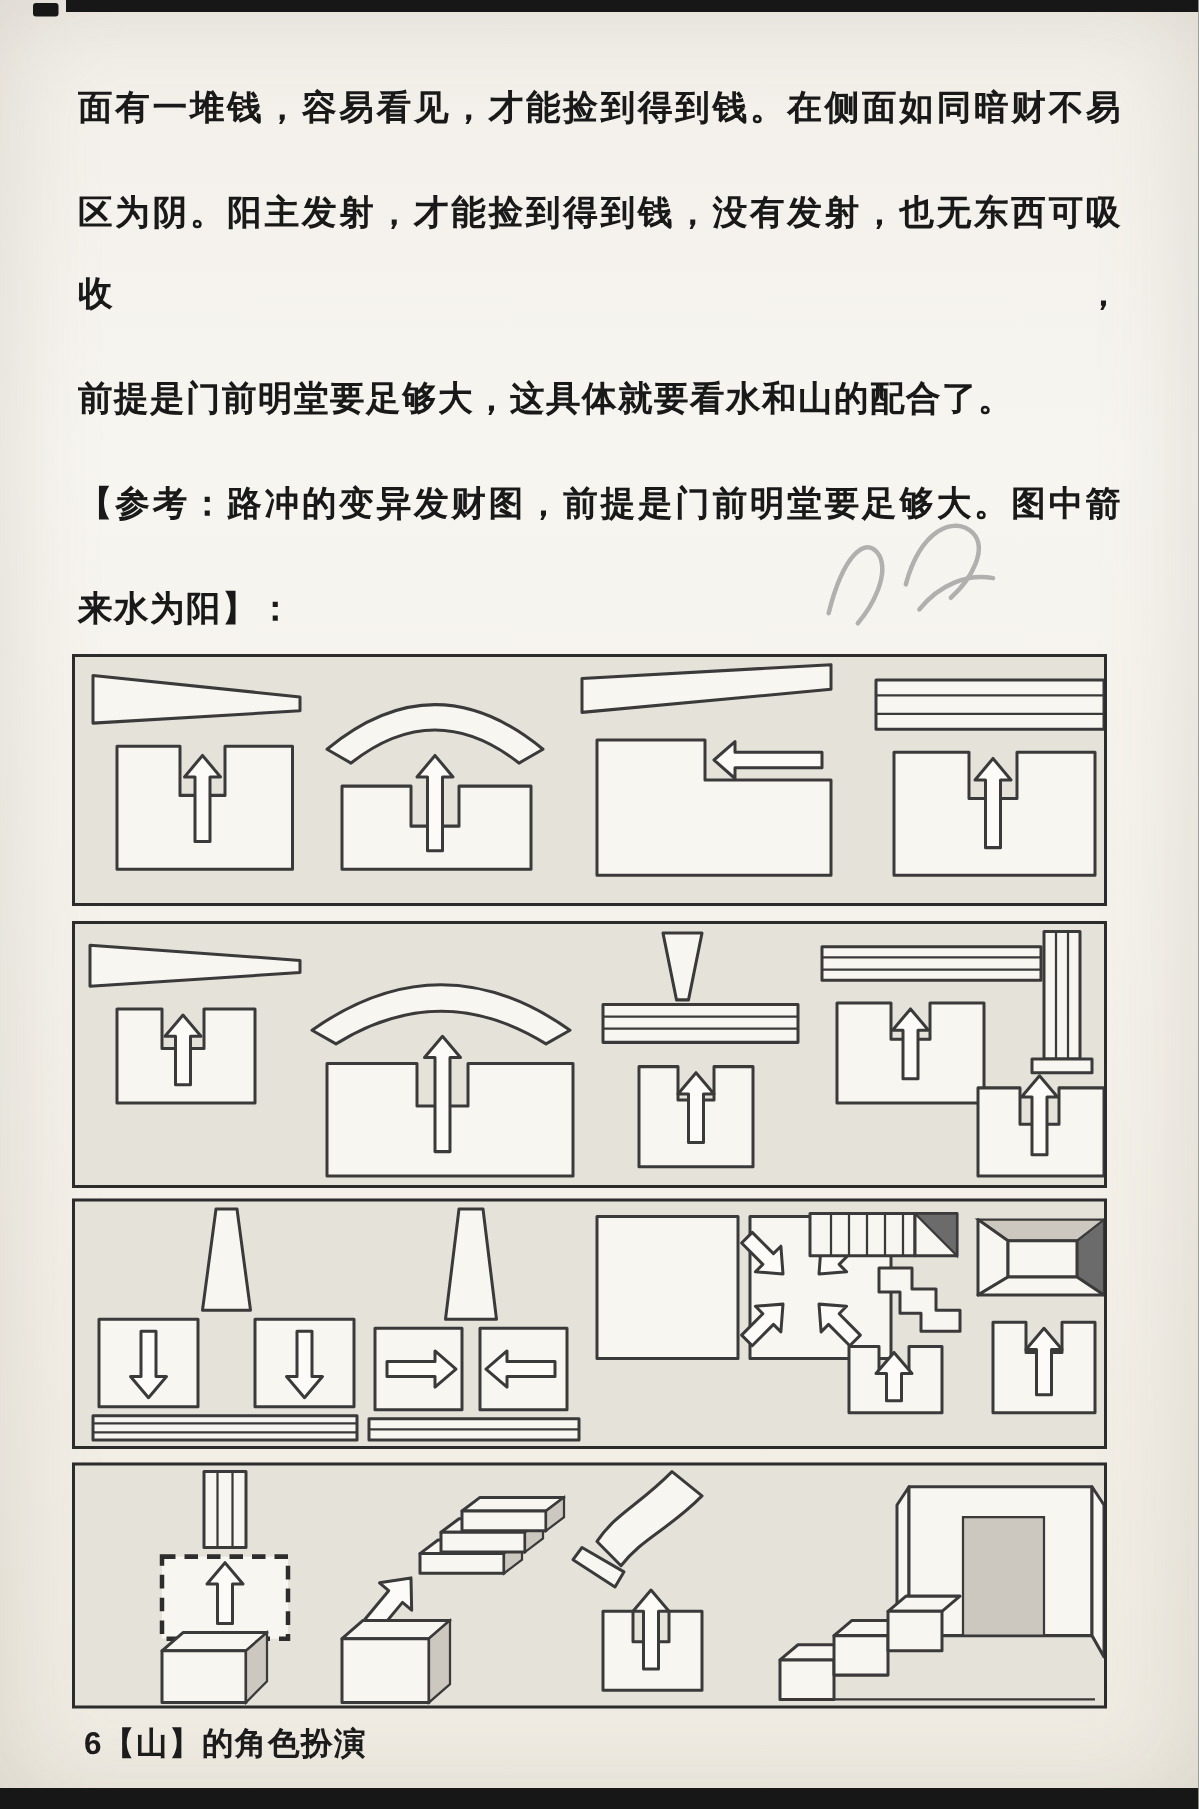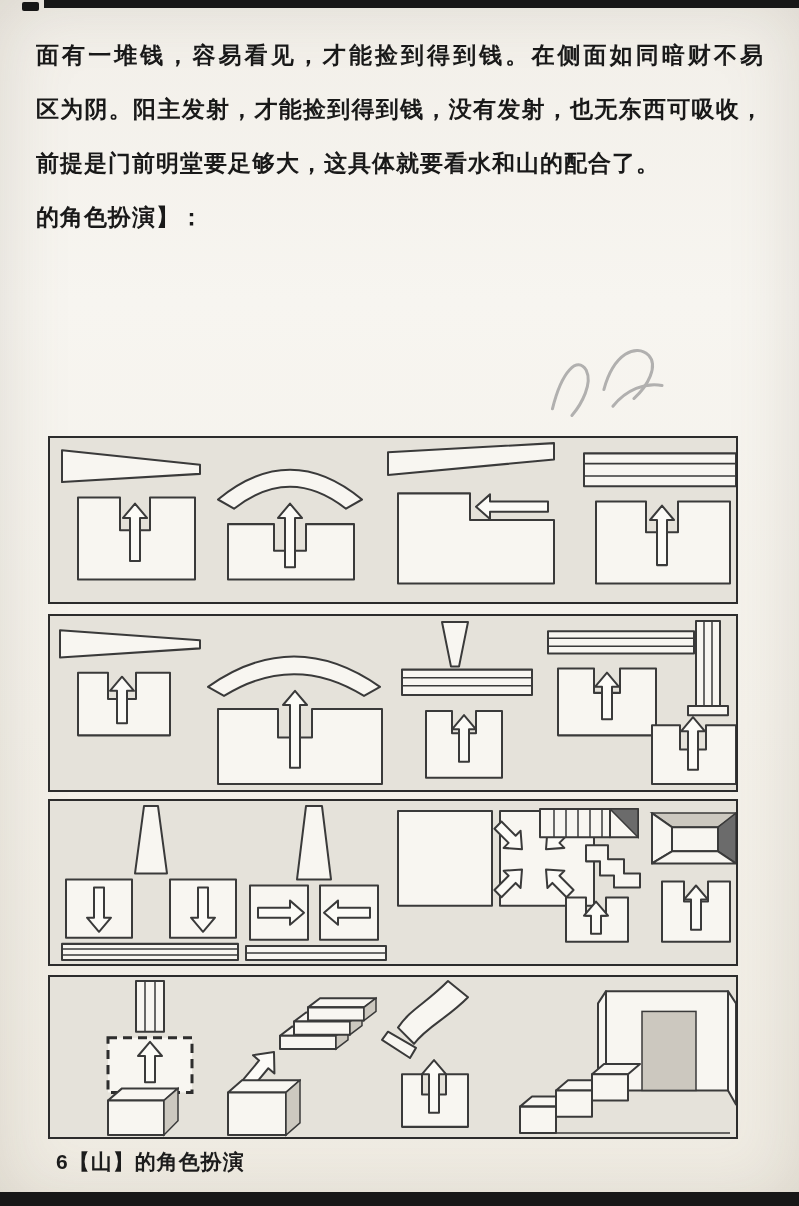--- a/index.html
+++ b/index.html
@@ -7,21 +7,21 @@
     position:relative;width:799px;height:1206px;overflow:hidden;
     background:linear-gradient(180deg,#f2efe9 0%,#f7f5f0 25%,#f4f1ea 60%,#efebe2 100%);
     box-shadow:inset 0 0 70px rgba(110,100,80,.18);
     font-family:"Liberation Sans","DejaVu Sans",sans-serif;
   }
   .scan-bar{position:absolute;background:#171717;}
   .bar-top{left:44px;top:0;width:755px;height:8px;}
   .blob{left:22px;top:2px;width:17px;height:9px;border-radius:2px;}
   .bar-bottom{left:0;top:1192px;width:799px;height:14px;}
   .textblock{position:absolute;left:36px;top:28px;width:728px;color:#191919;}
-  .textblock p{margin:0;font-weight:700;font-size:23px;line-height:54px;letter-spacing:1px;}
+  .textblock p{margin:16px;font-weight:700;font-size:23px;line-height:54px;letter-spacing:1px;}
   .just{text-align:justify;text-align-last:justify;}
   .scribble{position:absolute;left:538px;top:342px;width:150px;height:95px;transform:rotate(-10deg);opacity:.75;}
   .panel{position:absolute;left:48px;width:690px;border:2.5px solid #2c2c2c;background:#e5e2da;box-sizing:border-box;}
   .p1{top:436px;height:168px;}
   .p2{top:614px;height:178px;}
   .p3{top:799px;height:167px;}
   .p4{top:975px;height:164px;}
   .panel svg{display:block;width:100%;height:100%;}
   .footer{position:absolute;left:56px;top:1148px;font-weight:700;font-size:21px;color:#1c1c1c;letter-spacing:1px;}
   
@@ -38,21 +38,22 @@
 
 <div class="page">
 
   <div class="scan-bar blob"></div>
   <div class="scan-bar bar-top"></div>
 
   <div class="textblock">
     <p class="just">面有一堆钱，容易看见，才能捡到得到钱。在侧面如同暗财不易</p>
     <p class="just">区为阴。阳主发射，才能捡到得到钱，没有发射，也无东西可吸收，</p>
     <p>前提是门前明堂要足够大，这具体就要看水和山的配合了。</p>
-    <p>的角色扮演】：</p>
+    <p class="just">【参考：路冲的变异发财图，前提是门前明堂要足够大。图中箭</p>
+    <p>来水为阳】：</p>
   </div>
 
   <svg class="scribble" viewBox="0 0 150 95">
     <path class="hand" d="M12,56 C28,20 46,8 52,24 C56,38 42,56 30,66"></path>
     <path class="hand" d="M66,46 C82,12 106,6 116,20 C124,32 110,50 94,60"></path>
     <path class="hand" d="M72,64 C88,50 108,46 124,52"></path>
   </svg>
 
   <div class="panel p1" aria-label="tapering road, embracing arc road, slanted road and straight road meeting notched buildings, door-direction arrows">
     <svg viewBox="0 0 686 160" preserveAspectRatio="none">

